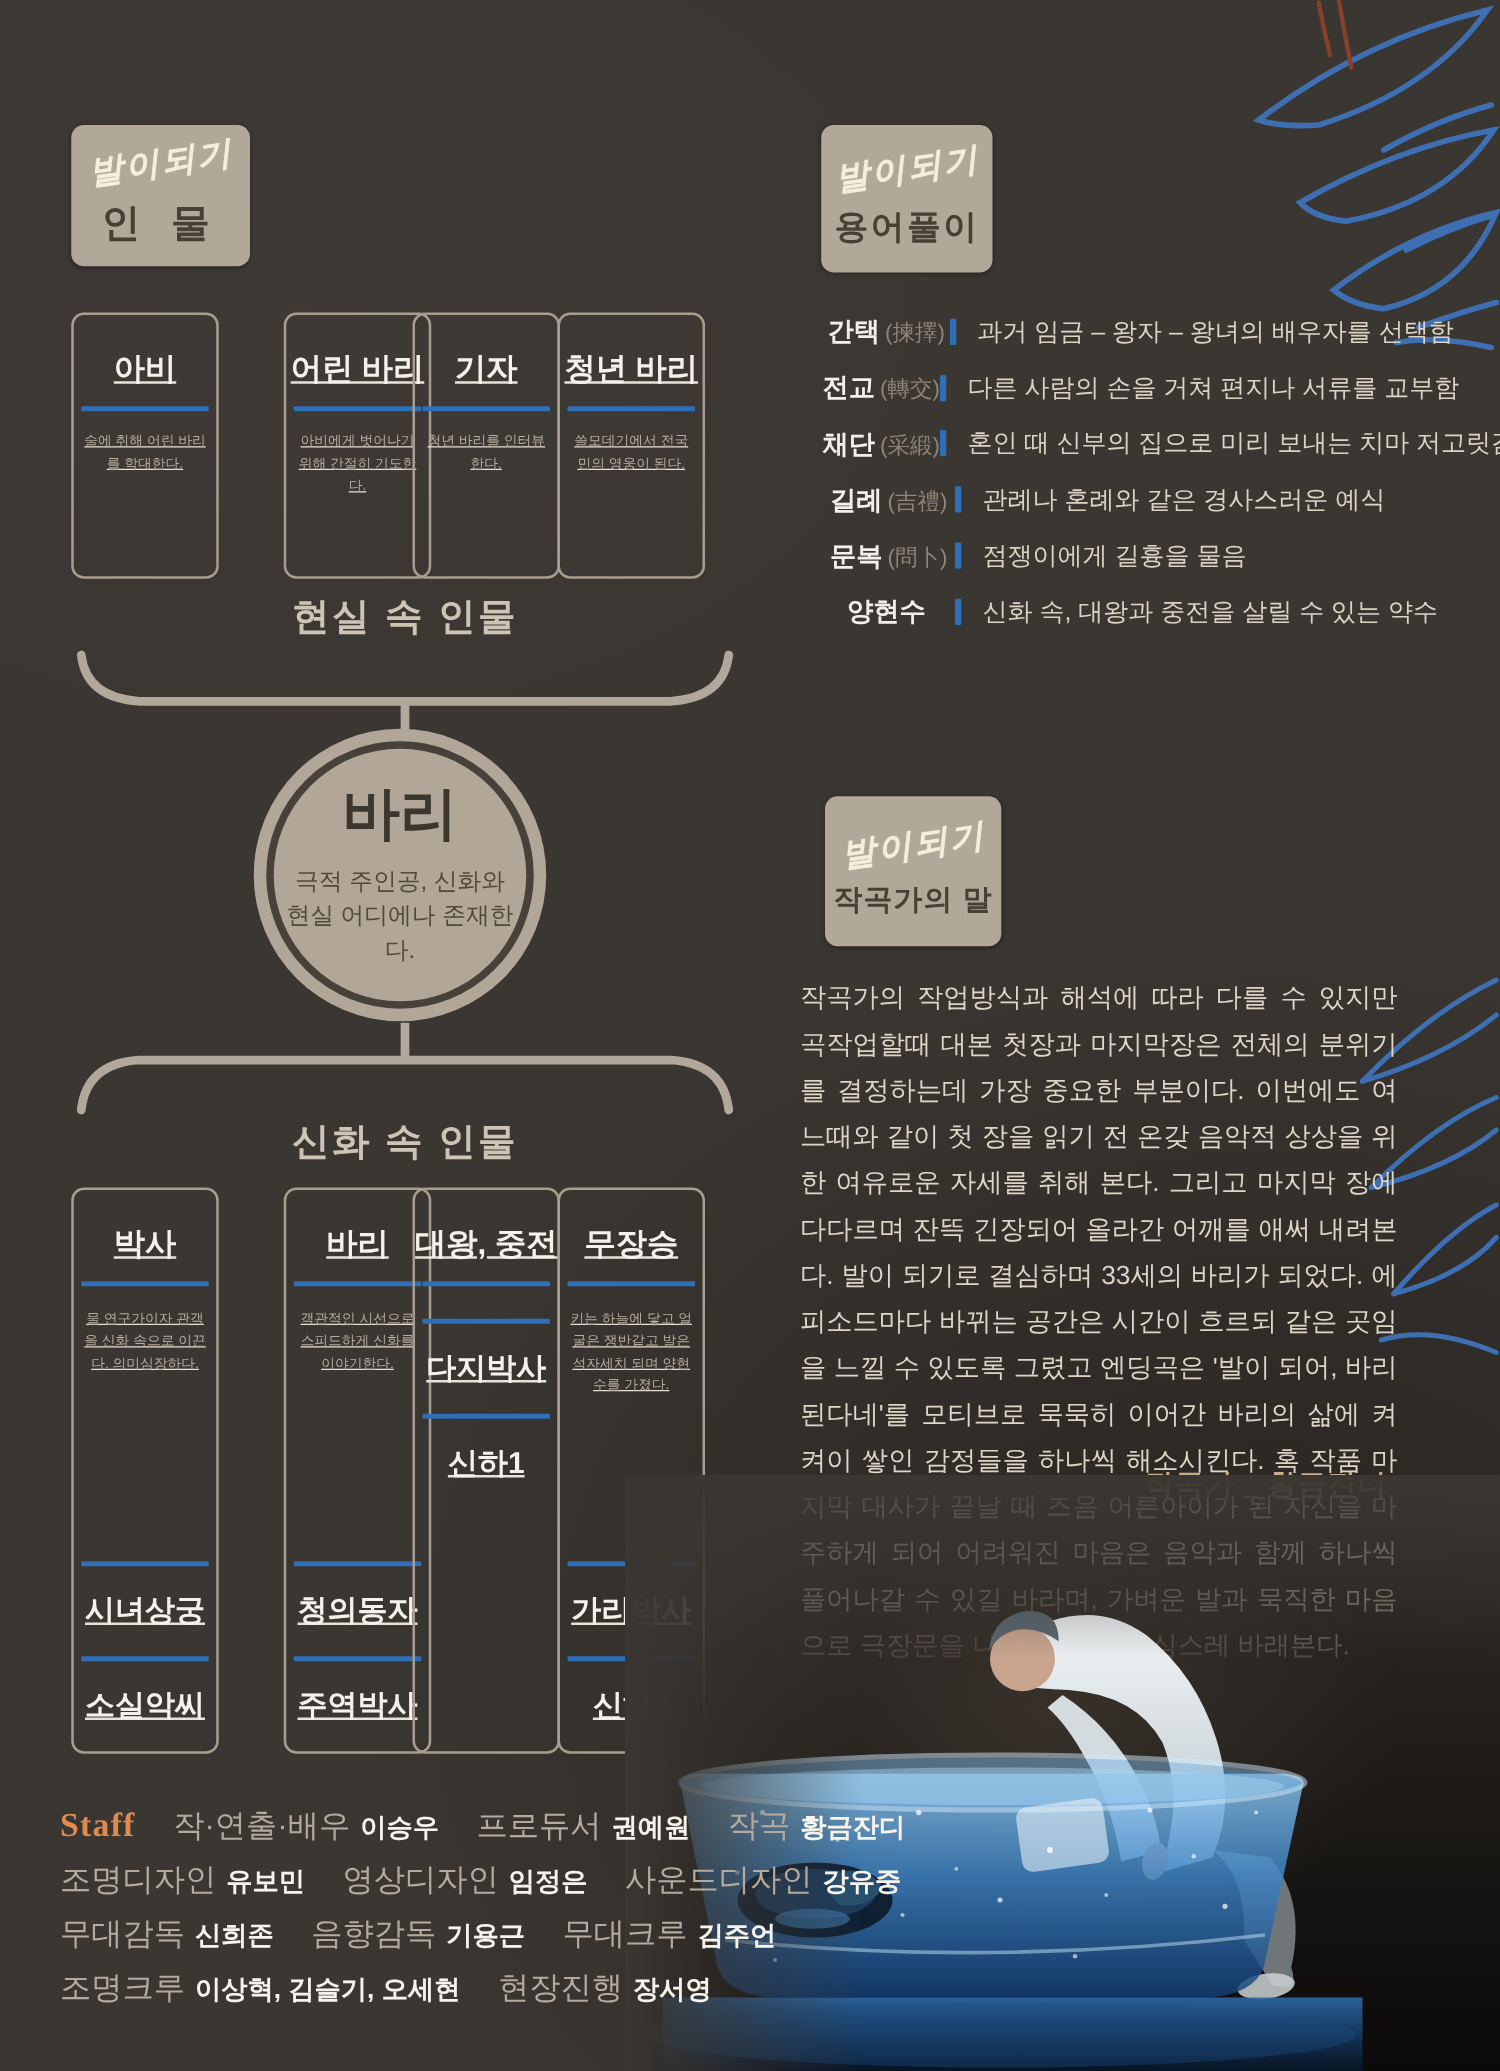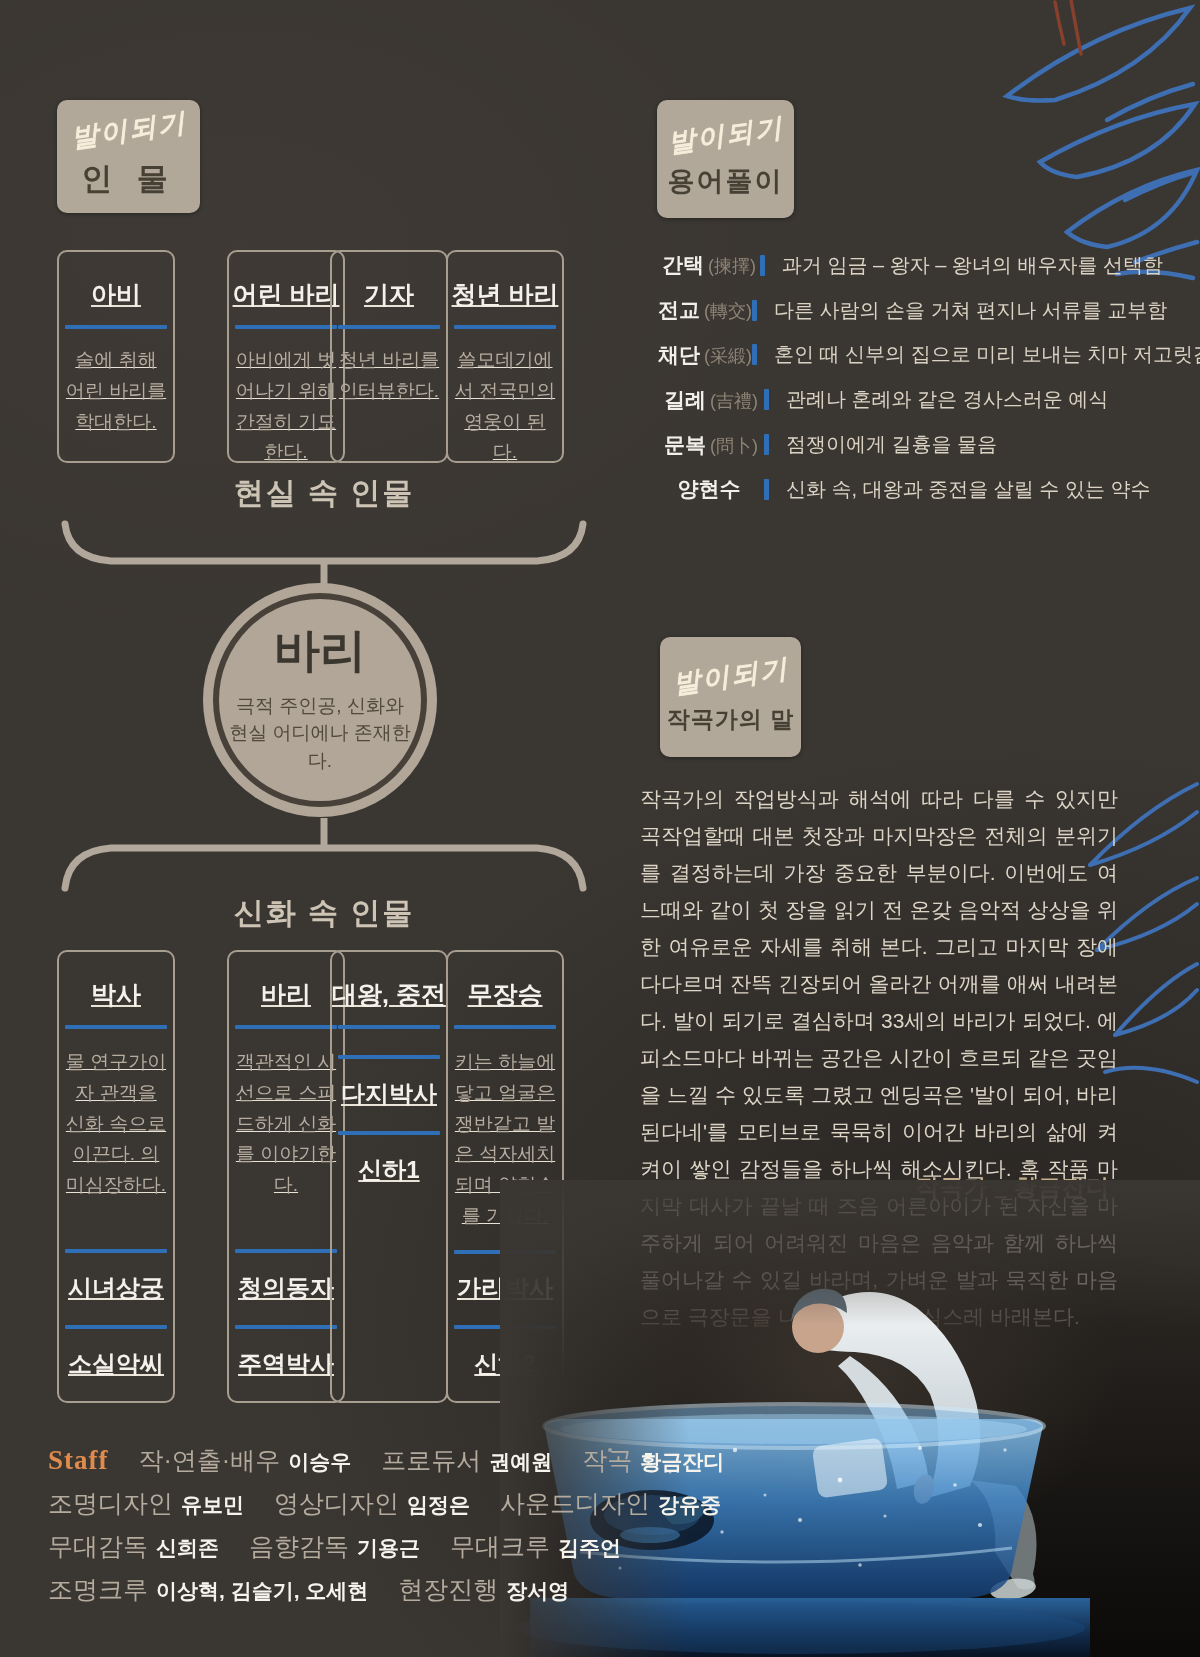--- a/index.html
+++ b/index.html
@@ -36,21 +36,21 @@
   .badge-composer .blabel { font-size:23px; letter-spacing:1px; }
 
   
   .card {
     position:absolute; width:118px; border:2px solid #a89e90; border-radius:10px;
     display:flex; flex-direction:column; align-items:center;text-decoration:underline;
   }
   .card .ctitle { color:#f4f1ea; font-weight:bold; font-size:25px; margin-top:26px; white-space:nowrap; }
   .blue-line { width:102px; height:4px; background:#2f6fb7; border-radius:1px; margin:14px 0 12px 0; flex:none; }
   .card .cdesc {
-    color:#b6ada0; font-size:19px; line-height:1.62; text-align:center;
+    color:#b6ada0; font-size:11px; line-height:1.62; text-align:center;
     padding:4px 6px; flex:1; display:flex; align-items:flex-start; justify-content:center;
   }
   .row-top .card { height:213px; top:250px; }
   .row-bot .card { height:453px; top:950px; }
   .c1 { left:57px; } .c2 { left:179px;margin-left:48px; } .c3 { left:330px; } .c4 { left:446px; }
   .card .crole { color:#f4f1ea; font-weight:bold; font-size:24px; height:46px; display:flex; align-items:center; white-space:nowrap; }
   .row-bot .cdesc { align-items:flex-start; padding-top:6px; }
   .row-bot .bottom-pad { height:14px; flex:none; }
 
   

